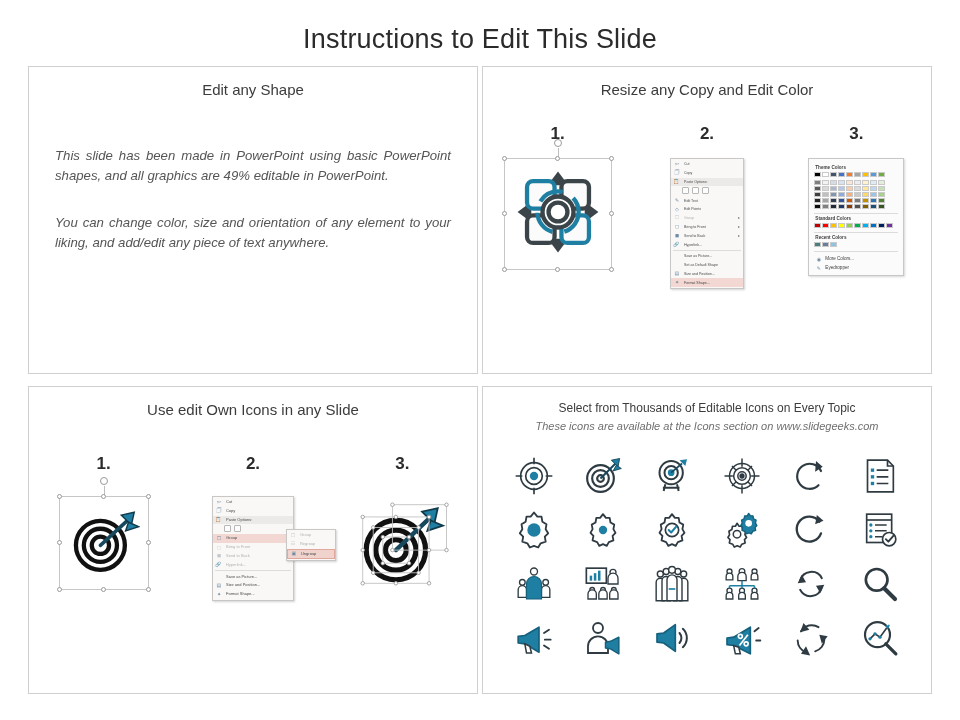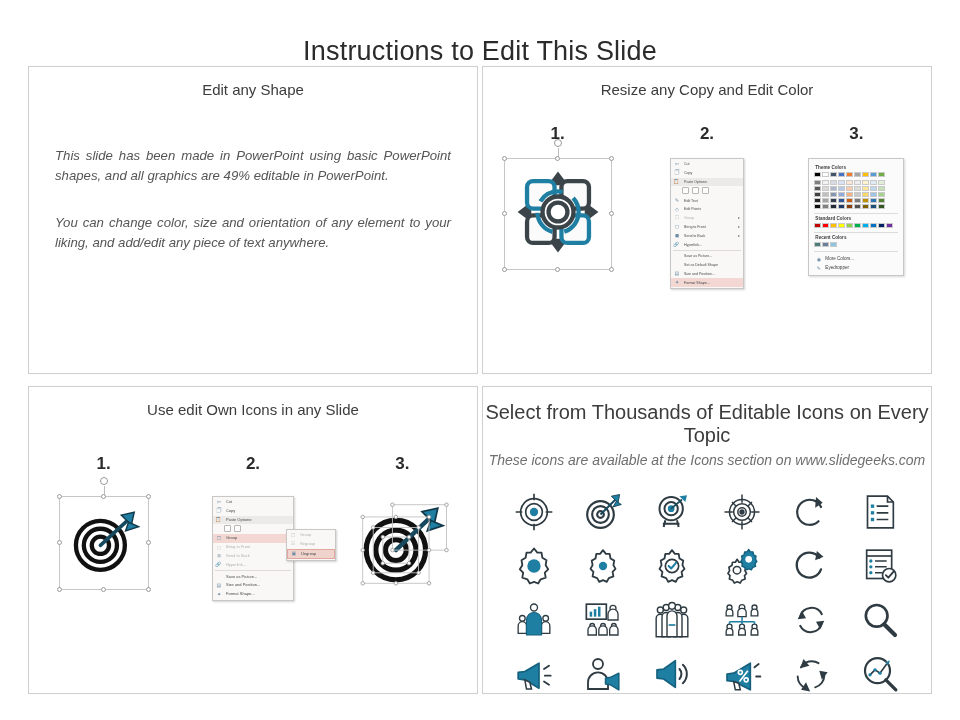--- a/index.html
+++ b/index.html
@@ -3,21 +3,21 @@
 <meta charset="utf-8">
 <style>
   * { box-sizing: border-box; margin: 0; padding: 0; }
   html, body {
     width: 960px; height: 720px;
     background: #ffffff;
     font-family: "Liberation Sans", sans-serif;
     color: #3a3a3a;
     overflow: hidden;
   }
-  .slide { position: relative; width: 960px; height: 720px; padding: 16px; }
+  .slide { position: relative; width: 960px; height: 720px; padding: 4px; }
 
   .slide-title {
     text-align: center;
     font-size: 27px;
     font-weight: 400;
     color: #2b2b2b;
     padding-top: 20px;
     letter-spacing: 0.2px;
   }
 
@@ -40,21 +40,21 @@
 
   .panel-title {
     text-align: center;
     font-size: 15px;
     font-weight: 400;
     color: #3c3c3c;
     padding-top: 14px;
   }
   .panel-subtitle {
     text-align: center;
-    font-size: 14px;
+    font-size: 11px;
     font-style: italic;
     color: #6f6f6f;
     padding-top: 5px;
   }
 
   
   .body-copy {
     padding: 0 26px;
     margin-top: 48px;
   }
@@ -598,21 +598,21 @@
                   <circle cx="63" cy="77" r="2"></circle>
               </g>
             </svg>
           </div>
         </div>
 
       </div>
     </div>
 
     <div class="panel">
-      <div class="panel-title" style="font-size:20px;">Select from Thousands of Editable Icons on Every Topic</div>
+      <div class="panel-title" style="font-size:12px;">Select from Thousands of Editable Icons on Every Topic</div>
       <div class="panel-subtitle">These icons are available  at the Icons section on www.slidegeeks.com</div>
 
       <div class="icon-grid">
 
         <div class="icon-cell">
           <svg width="40" height="40" viewBox="0 0 48 48">
             <g fill="none" stroke="#2f3b42" stroke-width="2">
               <circle cx="24" cy="24" r="16"></circle>
                 <circle cx="24" cy="24" r="10"></circle>
               <path d="M24 2v8M24 38v8M2 24h8M38 24h8"></path>

